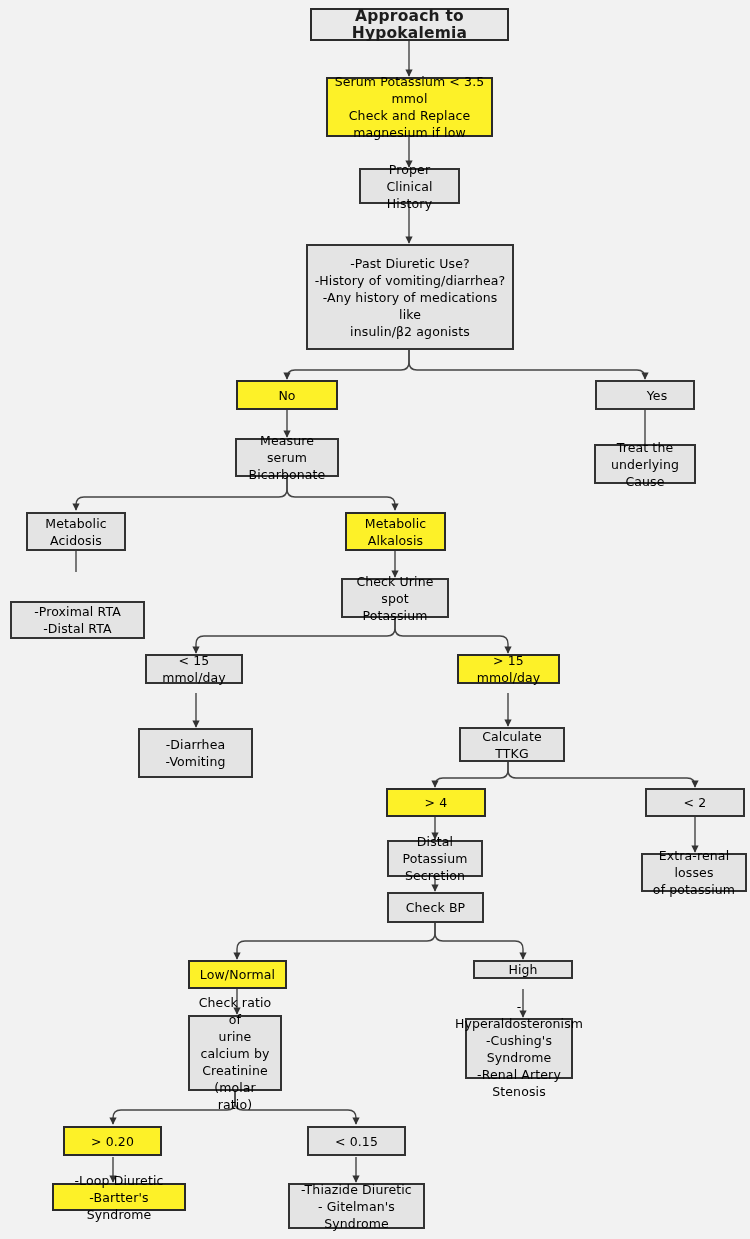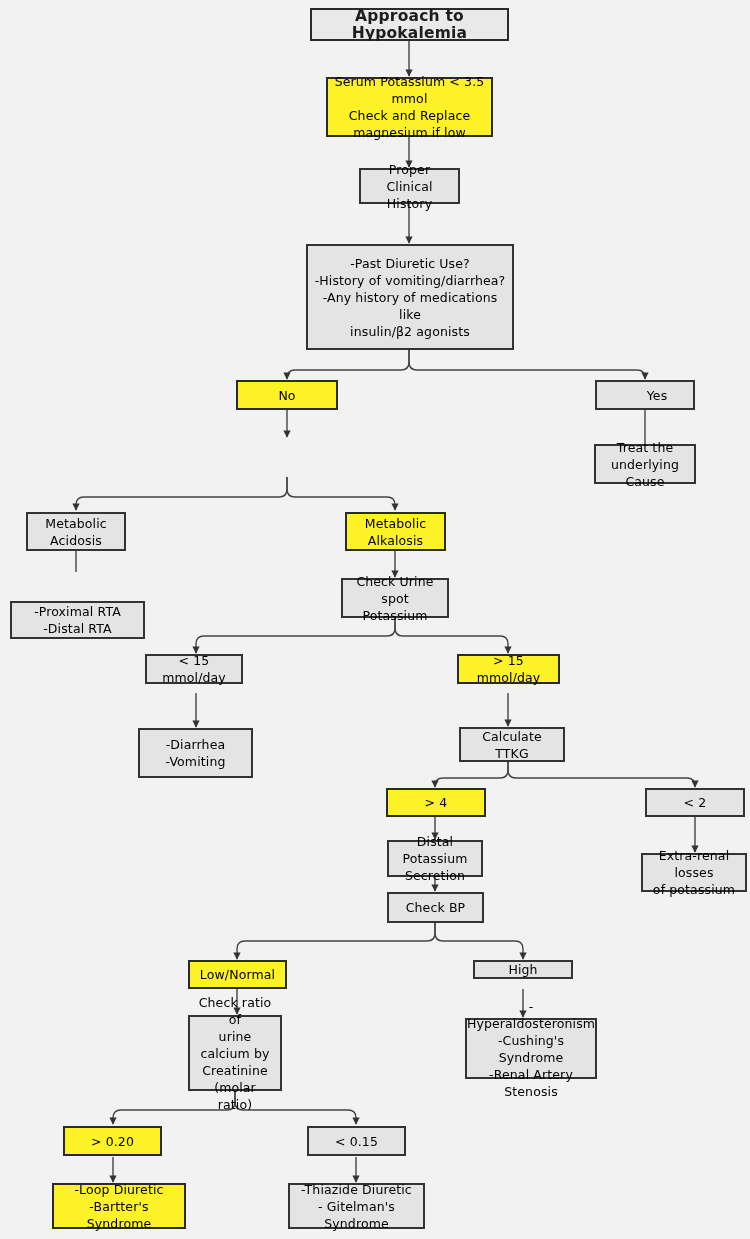--- a/index.html
+++ b/index.html
@@ -149,20 +149,24 @@
 
   <div class="node" style="left:595px; top:380px; width:100px; height:30px;padding-left:28px;">
     <span>Yes</span>
   </div>
 
   <div class="node" style="left:594px; top:444px; width:102px; height:40px;justify-content:center;">
     <span>Treat the
 underlying Cause</span>
   </div>
 
+  <div class="node" style="left:235px; top:438px; width:104px; height:39px;">
+    <span>Measure serum
+Bicarbonate</span>
+  </div>
 
   <div class="node" style="left:26px; top:512px; width:100px; height:39px;">
     <span>Metabolic
 Acidosis</span>
   </div>
 
   <div class="node" style="left:10px; top:573px; width:135px; height:38px;margin-top:28px;">
     <span>-Proximal RTA
 -Distal RTA</span>
   </div>
@@ -224,35 +228,35 @@
     <span>High</span>
   </div>
 
   <div class="node" style="left:188px; top:1015px; width:94px; height:76px;">
     <span>Check ratio of
 urine calcium by
 Creatinine (molar
 ratio)</span>
   </div>
 
-  <div class="node" style="left:465px; top:1018px; width:132px; height:61px;">
+  <div class="node" style="left:465px; top:1018px; width:108px; height:61px;">
     <span>-Hyperaldosteronism
 -Cushing's  Syndrome
 -Renal Artery Stenosis</span>
   </div>
 
   <div class="node yellow" style="left:63px; top:1126px; width:99px; height:30px;">
     <span>&gt; 0.20</span>
   </div>
 
   <div class="node" style="left:307px; top:1126px; width:99px; height:30px;">
     <span>&lt; 0.15</span>
   </div>
 
-  <div class="node yellow" style="left:52px; top:1183px; width:134px; height:46px;">
+  <div class="node yellow" style="left:52px; top:1183px; width:134px; height:28px;">
     <span>-Loop Diuretic
 -Bartter's Syndrome</span>
   </div>
 
   <div class="node" style="left:288px; top:1183px; width:137px; height:46px;">
     <span>-Thiazide Diuretic
 - Gitelman's Syndrome</span>
   </div>
 
 </div>

